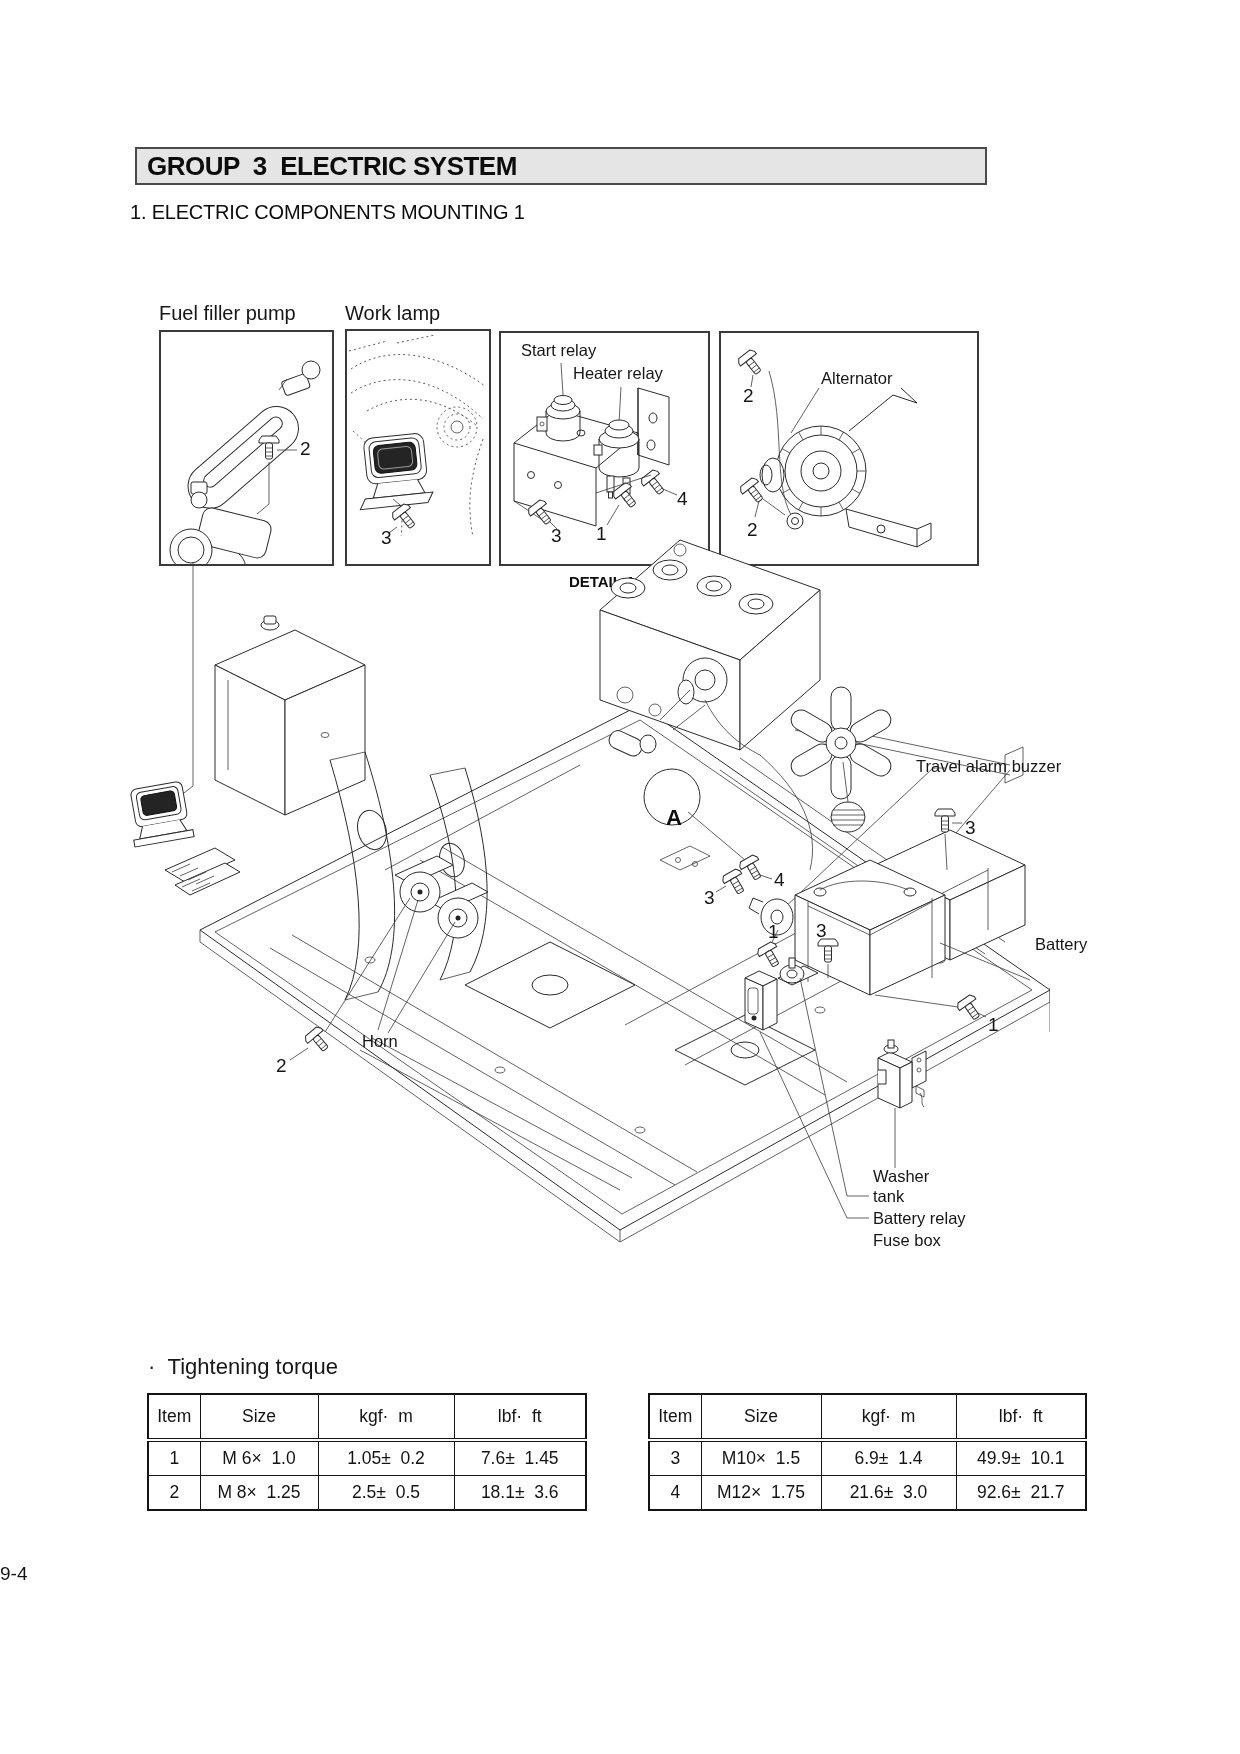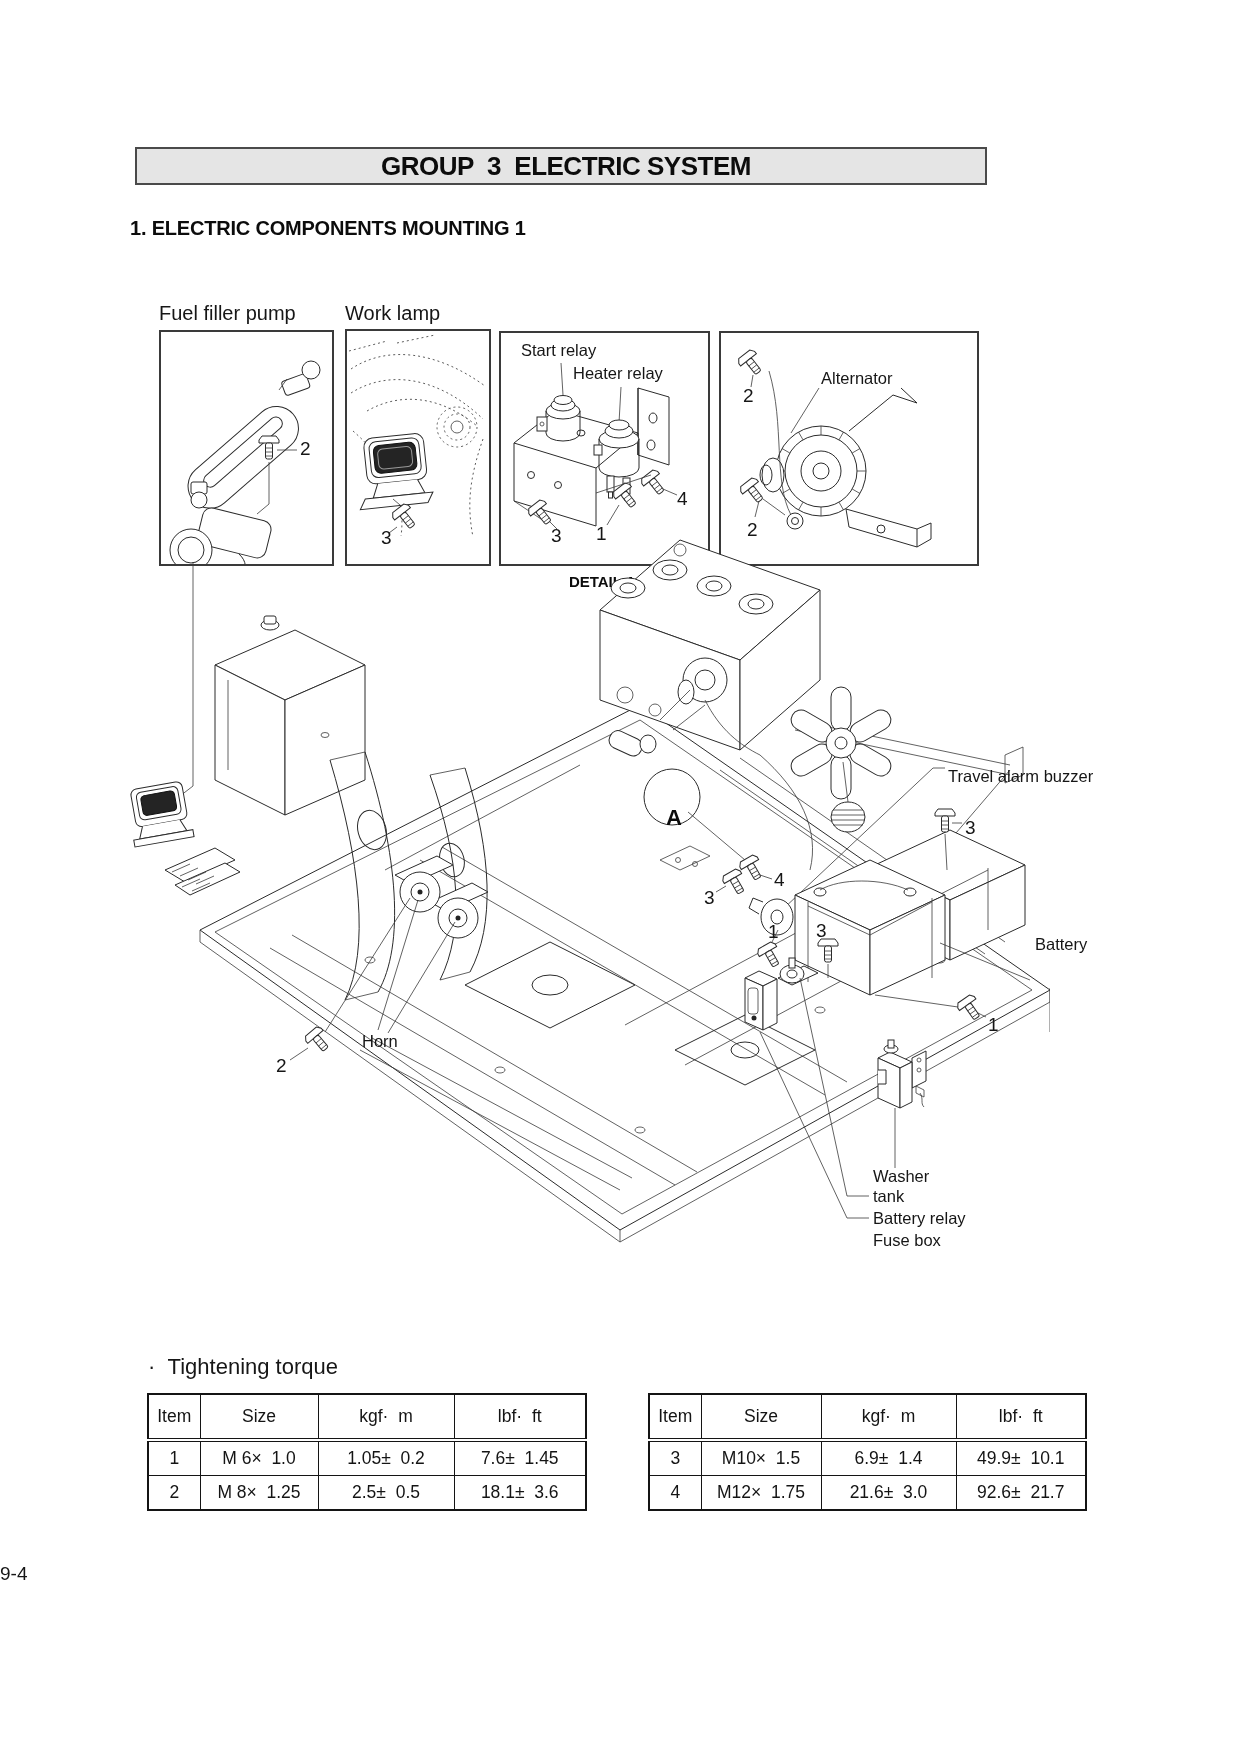--- a/index.html
+++ b/index.html
@@ -1,28 +1,28 @@
 <!DOCTYPE html>
 <html><head>
 <meta charset="utf-8">
 <style>
   html,body{margin:0;padding:0;}
   body{
     width:1240px;height:1754px;position:relative;background:#ffffff;
     font-family:"Liberation Sans",sans-serif;color:#111;overflow:hidden;
   }
   .abs{position:absolute;}
-  .pre{white-space:pre;text-align:center;}
+  .pre{white-space:pre;}
   .hdrbar{
     left:135px;top:147px;width:838px;height:34px;
     background:#e5e5e5;border:2px solid #4a4a4a;
     font-size:26px;font-weight:bold;line-height:34px;padding-left:10px;
     letter-spacing:-0.5px;color:#0c0c0c;
   }
-  .sectitle{left:130px;top:201px;font-size:20px;font-weight:bold;letter-spacing:-0.2px;color:#0c0c0c;margin-top:16px;}
+  .sectitle{left:130px;top:201px;font-size:20px;font-weight:normal;letter-spacing:-0.2px;color:#0c0c0c;}
   .panel{border:2px solid #3a3a3a;background:#fff;}
   .paneltitle{font-size:20px;color:#161616;}
   .innerlbl{position:absolute;font-size:16.5px;color:#161616;}
   .callout{position:absolute;font-size:19px;color:#161616;}
   .dialbl{font-size:16.5px;color:#161616;line-height:20px;}
   .caption{font-size:15px;font-weight:bold;text-align:center;color:#0c0c0c;}
   .amark{font-size:22px;font-weight:bold;color:#0c0c0c;}
   .torquehead{left:148px;top:1354px;font-size:22px;color:#161616;}
   table.tq{border-collapse:collapse;table-layout:fixed;}
   table.tq{border:2px solid #141414;}
@@ -442,21 +442,21 @@
   </g>
 
   <g>
     <line class="thin" x1="910" y1="450" x2="820" y2="413"></line>
     <line class="thin" x1="775" y1="638" x2="775" y2="578"></line>
     <path class="thin" d="M680,448 L727,666 h22"></path>
     <path class="thin" d="M640,502 L727,688 h22"></path>
   </g>
 </svg>
 
-<span class="abs dialbl" style="left:948px;top:756px;margin-top:10px;">Travel alarm buzzer</span>
+<span class="abs dialbl" style="left:916px;top:756px;">Travel alarm buzzer</span>
 <span class="abs dialbl" style="left:1035px;top:934px;">Battery</span>
 <span class="abs dialbl" style="left:362px;top:1031px;">Horn</span>
 <span class="abs dialbl" style="left:873px;top:1166px;width:72px;">Washer tank</span>
 <span class="abs dialbl" style="left:873px;top:1208px;">Battery relay</span>
 <span class="abs dialbl" style="left:873px;top:1230px;">Fuse box</span>
 <span class="abs amark" style="left:666px;top:805px;">A</span>
 
 <span class="abs callout" style="left:965px;top:817px;">3</span>
 <span class="abs callout" style="left:774px;top:869px;">4</span>
 <span class="abs callout" style="left:704px;top:887px;">3</span>

